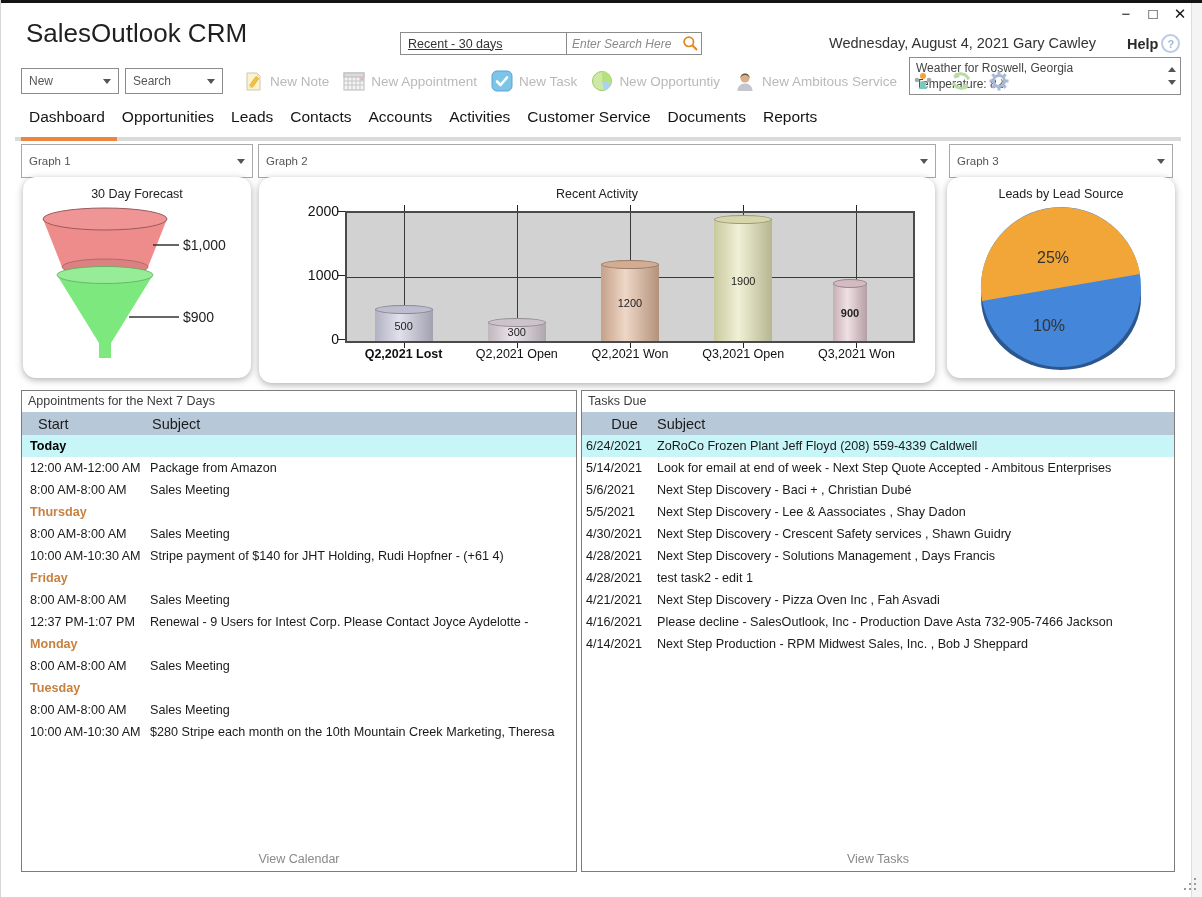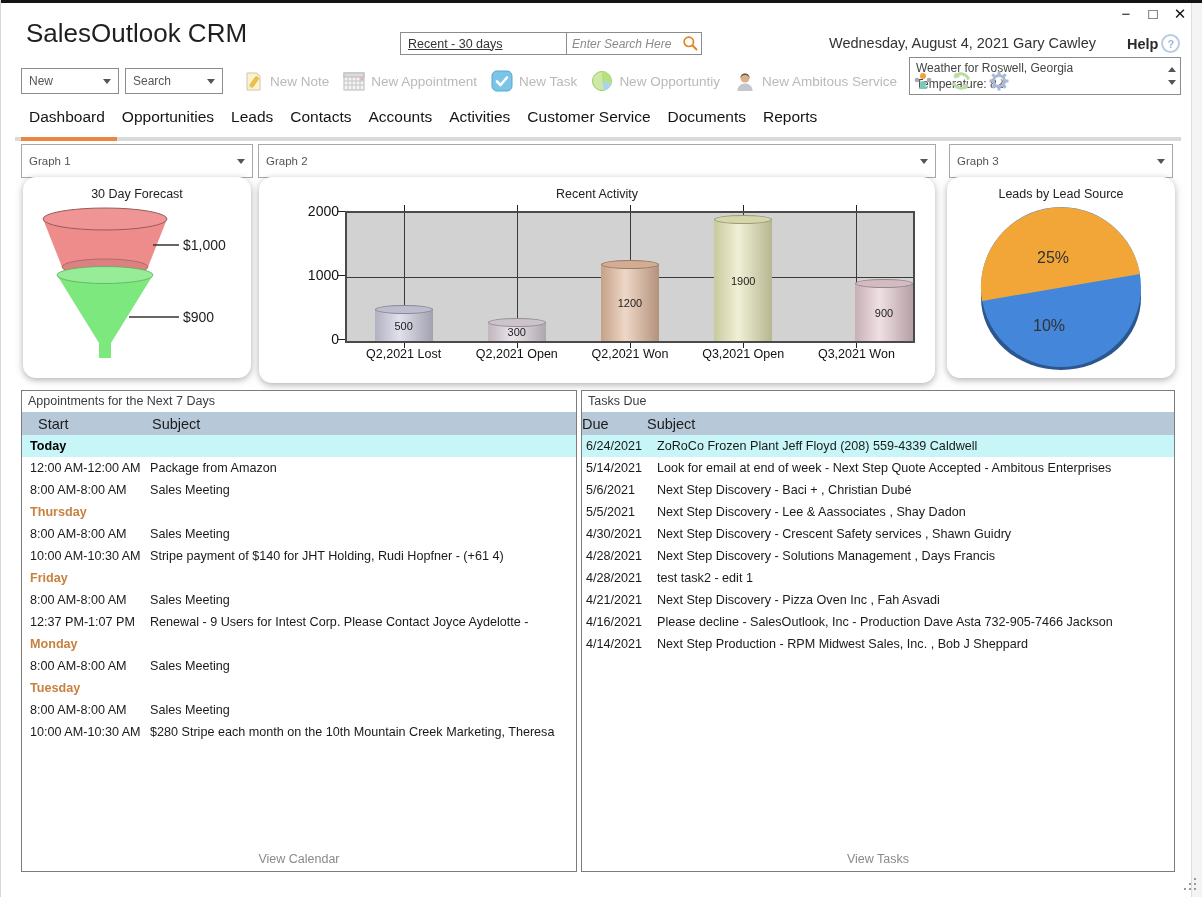--- a/index.html
+++ b/index.html
@@ -69,21 +69,21 @@
   .ytick{position:absolute;height:1px;background:#222;width:8px;left:78px;}
   .cat-label{position:absolute;font-size:12.5px;color:#111;text-align:center;width:130px;white-space:nowrap;}
   .cat-tick{position:absolute;width:1px;background:#222;height:5px;}
 
   .panel{position:absolute;box-sizing:border-box;border:1px solid #7c7c7c;background:#fff;}
   #appt-panel{left:20px;top:390px;width:556px;height:482px;}
   #task-panel{left:580px;top:390px;width:594px;height:482px;}
   .panel-title{height:21px;line-height:21px;padding-left:6px;font-size:12.5px;color:#3c3c3c;white-space:nowrap;overflow:hidden;}
   .colhead{height:23px;display:flex;align-items:center;font-size:14.5px;color:#1c1c1c;}
   #appt-panel .colhead .c1{padding-left:16px;width:114px;flex:none;}
-  #task-panel .colhead .c1{width:65px;flex:none;}
+  #task-panel .colhead .c1{padding-left:10px;width:65px;flex:none;text-align:center;}
   .rows{position:absolute;left:0;right:0;top:44px;}
   .row{height:22px;display:flex;align-items:center;font-size:12.6px;color:#1a1a1a;white-space:nowrap;overflow:hidden;}
   .row .start{width:120px;padding-left:8px;flex:none;}
   .row .due{width:71px;padding-left:4px;flex:none;}
   .row.day{font-weight:bold;padding-left:8px;display:block;line-height:22px;}
   .panel-footer{position:absolute;bottom:5px;left:0;right:0;text-align:center;color:#8a8a8a;font-size:12.5px;cursor:default;}
 </style>
 </head>
 <body>
 
@@ -279,34 +279,34 @@
           <div class="bar-val" style="top: 4.1px;">300</div>
         </div>
         <div class="bar" style="left: 254px; width: 58px; height: 76.8px; background: linear-gradient(90deg, rgb(197, 161, 136) 0%, rgb(238, 215, 199) 42%, rgb(179, 146, 123) 100%);">
           <div class="bar-cap" style="background: rgb(211, 172, 145); border: 1px solid rgb(152, 124, 105);"></div>
           <div class="bar-val" style="top: 32.9px;">1200</div>
         </div>
         <div class="bar" style="left: 367.2px; width: 58px; height: 121.6px; background: linear-gradient(90deg, rgb(201, 201, 159) 0%, rgb(240, 240, 214) 42%, rgb(182, 182, 145) 100%);">
           <div class="bar-cap" style="background: rgb(214, 214, 170); border: 1px solid rgb(155, 155, 123);"></div>
           <div class="bar-val" style="top: 55.3px;">1900</div>
         </div>
-        <div class="bar" style="left: 508px; width: 58px; height: 57.6px; background: linear-gradient(90deg, rgb(198, 175, 181) 0%, rgb(239, 224, 228) 42%, rgb(180, 159, 165) 100%);">
+        <div class="bar" style="left: 486px; width: 34px; height: 57.6px; background: linear-gradient(90deg, rgb(198, 175, 181) 0%, rgb(239, 224, 228) 42%, rgb(180, 159, 165) 100%); font-weight: bold;">
           <div class="bar-cap" style="background: rgb(212, 187, 194); border: 1px solid rgb(153, 135, 140);"></div>
           <div class="bar-val" style="top: 23.3px;">900</div>
         </div>
       </div>
   <div class="ylabel" style="top: 154px;">0</div>
       <div class="ytick" style="top: 162px;"></div>
       <div class="ylabel" style="top: 90px;">1000</div>
       <div class="ytick" style="top: 98px;"></div>
       <div class="ylabel" style="top: 26px;">2000</div>
       <div class="ytick" style="top: 34px;"></div>
       <div class="cat-tick" style="left: 144.6px; top: 28px; height: 6px;"></div>
       <div class="cat-tick" style="left: 144.6px; top: 166px;"></div>
-      <div class="cat-label" style="left: 79.6px; top: 170px;">Q2,2021 Lost</div>
+      <div class="cat-label" style="left: 79.6px; top: 170px; font-weight: bold;">Q2,2021 Lost</div>
       <div class="cat-tick" style="left: 257.8px; top: 28px; height: 6px;"></div>
       <div class="cat-tick" style="left: 257.8px; top: 166px;"></div>
       <div class="cat-label" style="left: 192.8px; top: 170px;">Q2,2021 Open</div>
       <div class="cat-tick" style="left: 371px; top: 28px; height: 6px;"></div>
       <div class="cat-tick" style="left: 371px; top: 166px;"></div>
       <div class="cat-label" style="left: 306px; top: 170px;">Q2,2021 Won</div>
       <div class="cat-tick" style="left: 484.2px; top: 28px; height: 6px;"></div>
       <div class="cat-tick" style="left: 484.2px; top: 166px;"></div>
       <div class="cat-label" style="left: 419.2px; top: 170px;">Q3,2021 Open</div>
       <div class="cat-tick" style="left: 597.4px; top: 28px; height: 6px;"></div>

